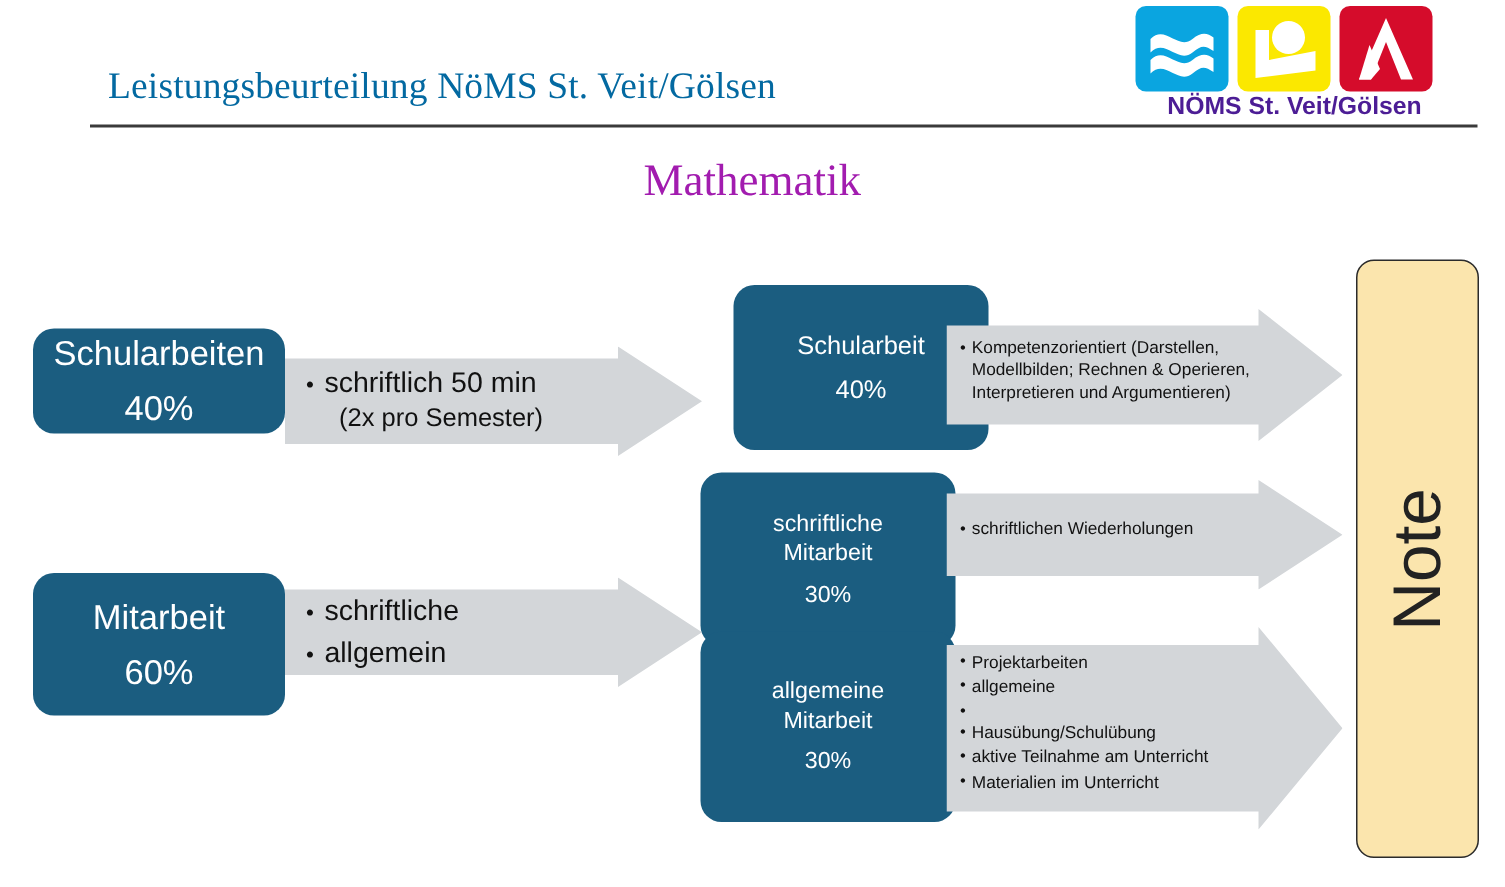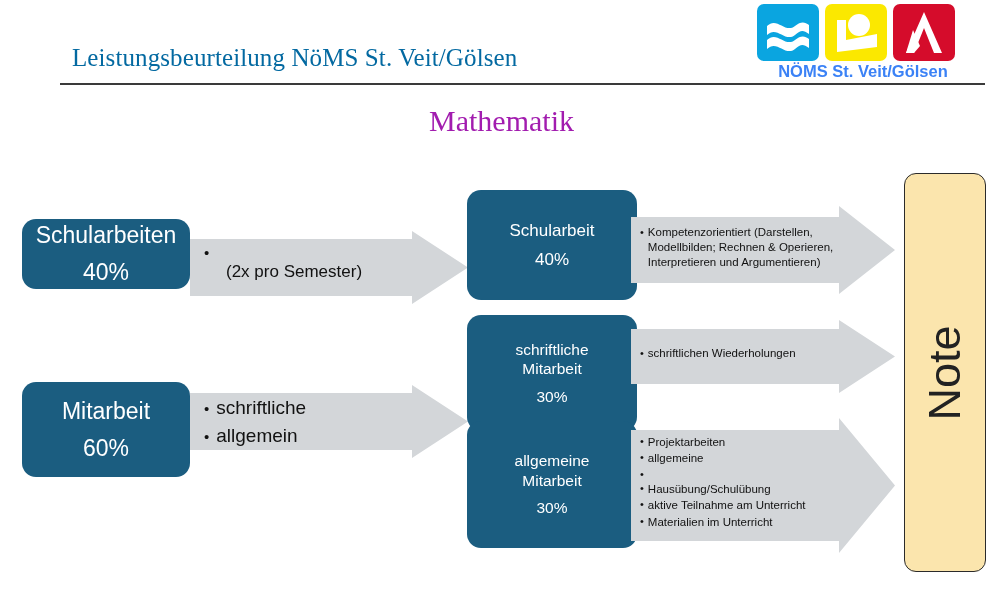--- a/index.html
+++ b/index.html
@@ -63,21 +63,21 @@
   .logo-tile svg { position: absolute; left: 0; top: 0; }
   #logo-caption {
     position: absolute;
     left: 0;
     top: 58px;
     width: 212px;
     text-align: center;
     font-family: "Liberation Sans", sans-serif;
     font-weight: bold;
     font-size: 16.5px;
-    color: #3b82f6;
+    color: #4c1d95;
     white-space: nowrap;
   }
 
   
   #slide-title {
     position: absolute;
     left: 0;
     top: 104px;
     width: 1003px;
     text-align: center;
@@ -106,21 +106,21 @@
     left: 22px; top: 219px; width: 168px; height: 70px; justify-content: center;
   }
   #box-schularbeiten .bx-line { font-size: 23px; }
   #box-mitarbeit {
     left: 22px; top: 382px; width: 168px; height: 95px;
   }
   #box-mitarbeit .bx-line { font-size: 23px; }
 
   
   #box-schularbeit {
-    left: 467px; top: 190px; width: 170px; height: 110px;
+    left: 489px; top: 190px; width: 170px; height: 110px;
   }
   #box-schularbeit .bx-line { font-size: 17px; }
   #box-schriftliche {
     left: 467px; top: 315px; width: 170px; height: 116px; text-align: right;
   }
   #box-schriftliche .bx-line { font-size: 15.5px; }
   #box-allgemeine {
     left: 467px; top: 421px; width: 170px; height: 127px;
   }
   #box-allgemeine .bx-line { font-size: 15.5px; }
@@ -241,20 +241,21 @@
   <div class="bx-line">60%</div>
 </div>
 
 <div class="arrow" id="arrow-left-1">
   <svg width="278" height="73" viewBox="0 0 278 73">
     <path d="M0 8 L222 8 L222 0 L278 36.5 L222 73 L222 65 L0 65 Z" fill="#d3d6d9"></path>
   </svg>
   <div class="arrow-text">
     <div class="bullet-line big-txt">
       <span class="bullet-dot">•</span>
+      <span class="nowrap">schriftlich 50 min</span>
     </div>
     <div class="sub-txt nowrap">(2x pro Semester)</div>
   </div>
 </div>
 
 <div class="arrow" id="arrow-left-2">
   <svg width="278" height="73" viewBox="0 0 278 73">
     <path d="M0 8 L222 8 L222 0 L278 36.5 L222 73 L222 65 L0 65 Z" fill="#d3d6d9"></path>
   </svg>
   <div class="arrow-text">

